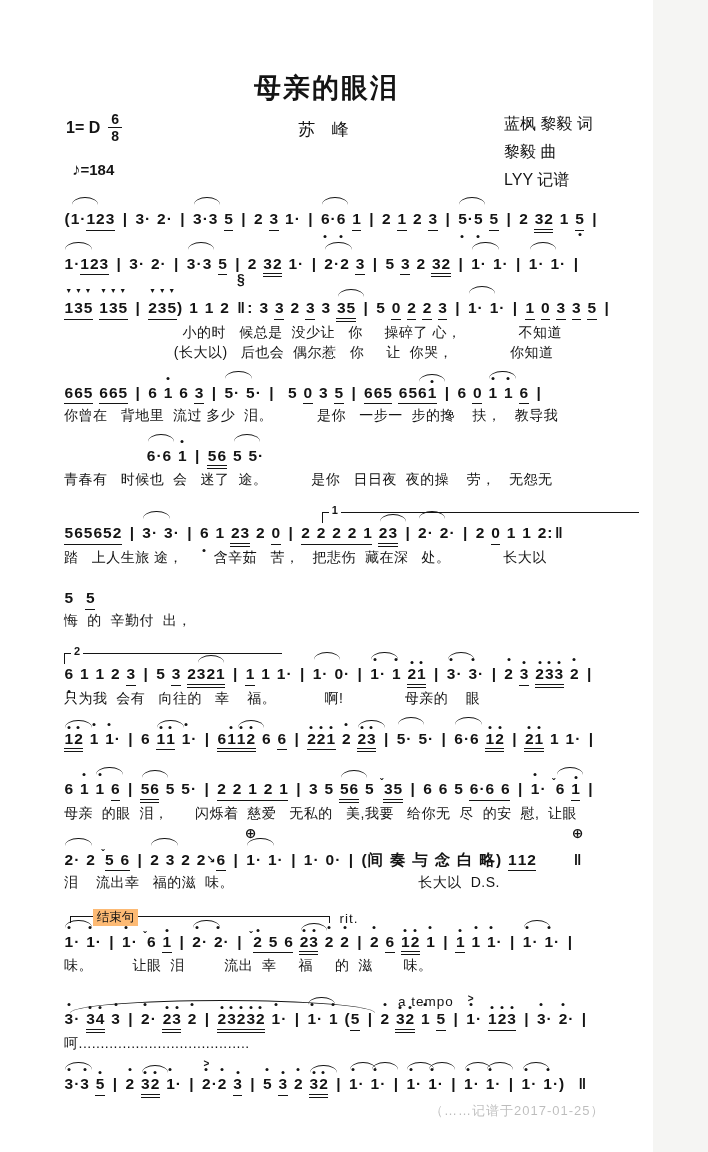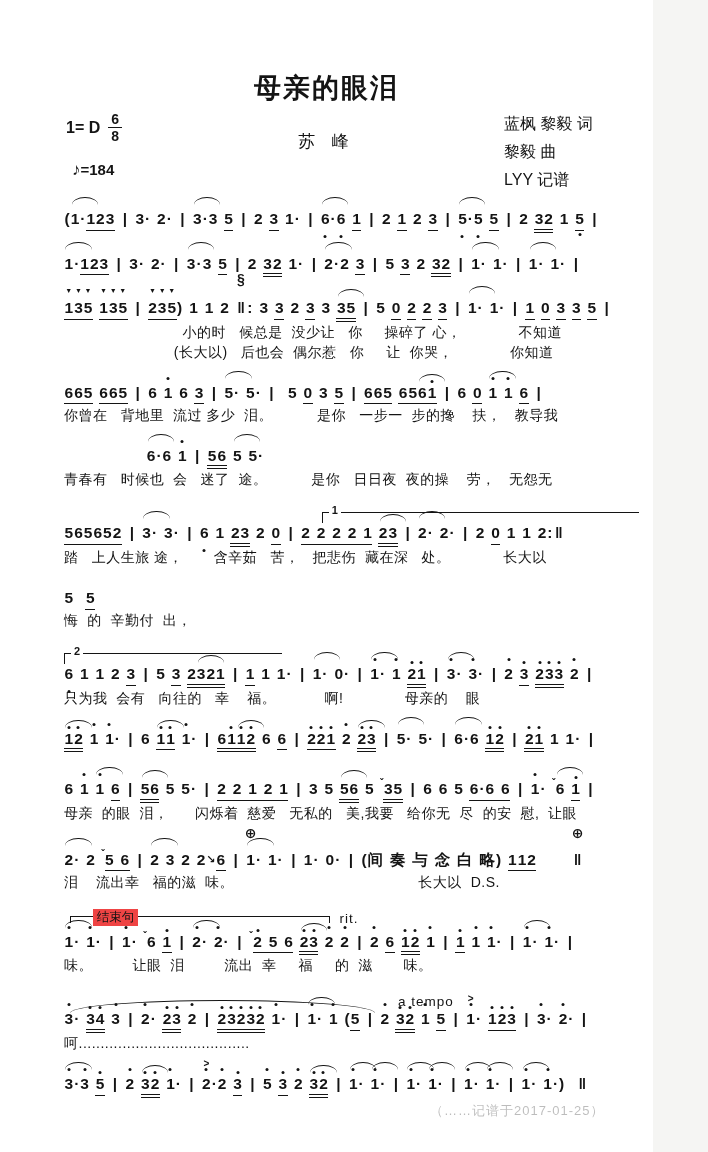--- a/index.html
+++ b/index.html
@@ -1,36 +1,36 @@
 <!DOCTYPE html>
 <html><head>
 <meta charset="utf-8">
 <style>
   html,body{margin:0;padding:0;background:#f5f5f3;}
   .page{position:relative;width:653px;height:1152px;background:#fff;overflow:hidden;
         font-family:"Liberation Sans","DejaVu Sans",sans-serif;color:#141414;}
   
   .title{position:absolute;top:70px;left:0;width:100%;text-align:center;
          font-family:"Liberation Serif","DejaVu Serif",serif;font-size:27px;font-weight:600;letter-spacing:2px;}
-  .artist{position:absolute;top:118px;left:0;width:100%;text-align:center;font-size:17px;letter-spacing:6px;margin-top:12px;}
+  .artist{position:absolute;top:118px;left:0;width:100%;text-align:center;font-size:17px;letter-spacing:6px;}
   .keysig{position:absolute;top:112px;left:66px;font-size:16px;font-weight:bold;display:flex;align-items:center;gap:8px;}
   .ts{display:inline-flex;flex-direction:column;align-items:center;line-height:1;font-size:14px;font-weight:bold;}
   .ts .tsn{border-bottom:1.6px solid #141414;padding:0 3px 1px;}
   .ts .tsd{padding-top:1px;}
   .credits{position:absolute;top:110px;right:60px;text-align:left;font-size:16px;line-height:28px;}
   .tempo{position:absolute;top:160px;left:72px;font-size:15px;font-weight:bold;}
   .tempo .note8{font-size:17px;}
   
   .score{position:absolute;left:64px;top:188px;width:586px;}
   .line{position:relative;margin-top:19px;}
   .mrow{position:relative;height:15px;margin-bottom:-2px;}
   .volta{position:absolute;top:4px;height:10px;border-top:1.3px solid #141414;border-left:1.3px solid #141414;}
   .volta span{position:absolute;left:6px;top:-9px;background:#fff;padding:0 3px;font-size:11px;font-weight:bold;}
   .endbracket{position:absolute;top:5px;height:6px;border:1.3px solid #141414;border-bottom:none;}
-  .endbracket span{position:absolute;left:22px;top:-8px;background:#ef4444;padding:0 4px;font-size:12.5px;}
+  .endbracket span{position:absolute;left:22px;top:-8px;background:#fdba74;padding:0 4px;font-size:12.5px;}
   .slurline{position:absolute;top:6px;height:12px;border-top:1.5px solid #141414;
             border-radius:100% 100% 0 0 / 200% 200% 0 0;}
   .mtext{position:absolute;top:0;font-size:13.5px;letter-spacing:1px;}
   .notes{font-size:15.5px;font-weight:bold;white-space:nowrap;line-height:24px;}
   .notes.sub{margin-top:19px;}
   .lyr{font-size:14px;white-space:pre;line-height:20px;margin-top:0;letter-spacing:0.5px;}
   .nt{position:relative;display:inline-block;padding:0 0.5px;}
   .gap{display:inline-block;width:0.38em;}
   .bar{padding:0 2px;font-weight:900;}
   .u1,.u2{display:inline-block;border-bottom:1.6px solid #141414;padding-bottom:1px;line-height:1.2;}

